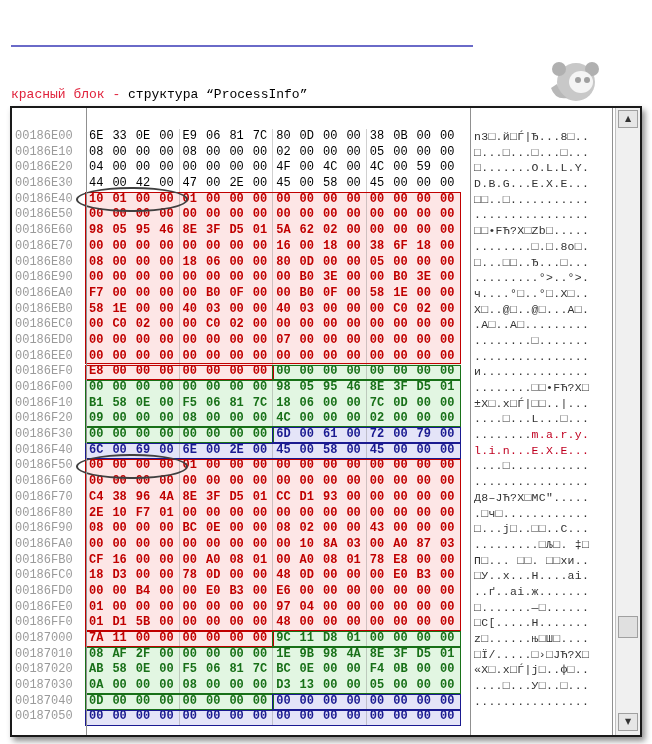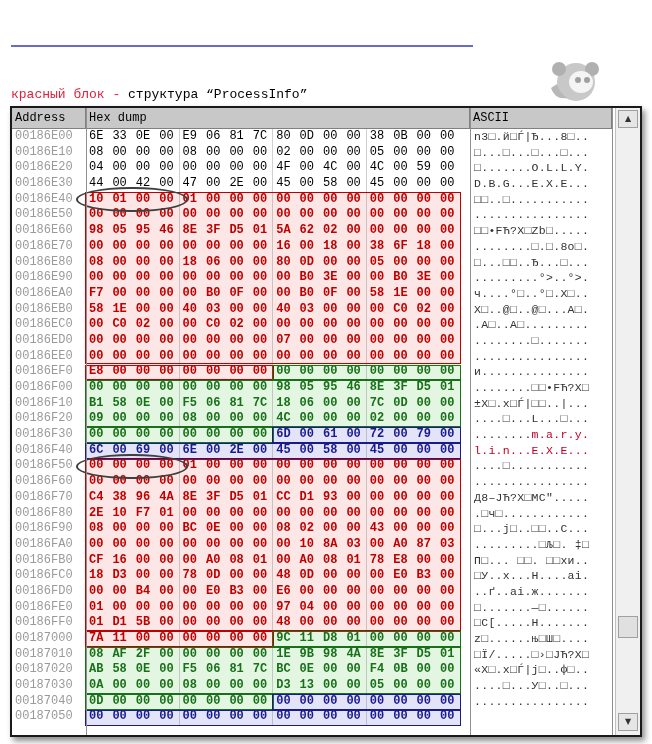--- a/index.html
+++ b/index.html
@@ -48,25 +48,20 @@
   <circle cx="31" cy="24" r="19" fill="#c8c8c8"></circle>
   <circle cx="14" cy="11" r="7" fill="#b0b0b0"></circle>
   <circle cx="47" cy="11" r="7" fill="#b0b0b0"></circle>
   <ellipse cx="36" cy="24" rx="12" ry="11" fill="#f4f4f4"></ellipse>
   <circle cx="33" cy="22" r="3" fill="#a0a0a0"></circle>
   <circle cx="42" cy="22" r="3" fill="#a0a0a0"></circle>
   <path d="M6 30 Q10 42 22 40 Q14 34 12 26 Z" fill="#b8b8b8"></path>
 </svg>
 
 <div class="win">
-  <div class="hdr">
-    <div style="left:0;width:74px;">Address</div>
-    <div style="left:74px;width:384px;">Hex dump</div>
-    <div style="left:458px;width:142px;">ASCII</div>
-  </div>
   <div class="rows" id="rows">
       <div class="row"><span class="addr">00186E00</span><div class="hex"><span class="hexcell" style="left: 1px; color: rgb(0, 0, 0); font-weight: normal;">6E</span><span class="hexcell" style="left: 24.4px; color: rgb(0, 0, 0); font-weight: normal;">33</span><span class="hexcell" style="left: 47.8px; color: rgb(0, 0, 0); font-weight: normal;">0E</span><span class="hexcell" style="left: 71.2px; color: rgb(0, 0, 0); font-weight: normal;">00</span><span class="hexcell" style="left: 94.6px; color: rgb(0, 0, 0); font-weight: normal;">E9</span><span class="hexcell" style="left: 118px; color: rgb(0, 0, 0); font-weight: normal;">06</span><span class="hexcell" style="left: 141.4px; color: rgb(0, 0, 0); font-weight: normal;">81</span><span class="hexcell" style="left: 164.8px; color: rgb(0, 0, 0); font-weight: normal;">7C</span><span class="hexcell" style="left: 188.2px; color: rgb(0, 0, 0); font-weight: normal;">80</span><span class="hexcell" style="left: 211.6px; color: rgb(0, 0, 0); font-weight: normal;">0D</span><span class="hexcell" style="left: 235px; color: rgb(0, 0, 0); font-weight: normal;">00</span><span class="hexcell" style="left: 258.4px; color: rgb(0, 0, 0); font-weight: normal;">00</span><span class="hexcell" style="left: 281.8px; color: rgb(0, 0, 0); font-weight: normal;">38</span><span class="hexcell" style="left: 305.2px; color: rgb(0, 0, 0); font-weight: normal;">0B</span><span class="hexcell" style="left: 328.6px; color: rgb(0, 0, 0); font-weight: normal;">00</span><span class="hexcell" style="left: 352px; color: rgb(0, 0, 0); font-weight: normal;">00</span><div style="position: absolute; top: 0px; height: 15.7px; left: 90.6px; width: 1px; background: rgba(120, 120, 120, 0.35);"></div><div style="position: absolute; top: 0px; height: 15.7px; left: 184.2px; width: 1px; background: rgba(120, 120, 120, 0.35);"></div><div style="position: absolute; top: 0px; height: 15.7px; left: 277.8px; width: 1px; background: rgba(120, 120, 120, 0.35);"></div></div><span class="ascii">n3□.й□Ѓ|Ђ...8□..</span></div>
       <div class="row"><span class="addr">00186E10</span><div class="hex"><span class="hexcell" style="left: 1px; color: rgb(0, 0, 0); font-weight: normal;">08</span><span class="hexcell" style="left: 24.4px; color: rgb(0, 0, 0); font-weight: normal;">00</span><span class="hexcell" style="left: 47.8px; color: rgb(0, 0, 0); font-weight: normal;">00</span><span class="hexcell" style="left: 71.2px; color: rgb(0, 0, 0); font-weight: normal;">00</span><span class="hexcell" style="left: 94.6px; color: rgb(0, 0, 0); font-weight: normal;">08</span><span class="hexcell" style="left: 118px; color: rgb(0, 0, 0); font-weight: normal;">00</span><span class="hexcell" style="left: 141.4px; color: rgb(0, 0, 0); font-weight: normal;">00</span><span class="hexcell" style="left: 164.8px; color: rgb(0, 0, 0); font-weight: normal;">00</span><span class="hexcell" style="left: 188.2px; color: rgb(0, 0, 0); font-weight: normal;">02</span><span class="hexcell" style="left: 211.6px; color: rgb(0, 0, 0); font-weight: normal;">00</span><span class="hexcell" style="left: 235px; color: rgb(0, 0, 0); font-weight: normal;">00</span><span class="hexcell" style="left: 258.4px; color: rgb(0, 0, 0); font-weight: normal;">00</span><span class="hexcell" style="left: 281.8px; color: rgb(0, 0, 0); font-weight: normal;">05</span><span class="hexcell" style="left: 305.2px; color: rgb(0, 0, 0); font-weight: normal;">00</span><span class="hexcell" style="left: 328.6px; color: rgb(0, 0, 0); font-weight: normal;">00</span><span class="hexcell" style="left: 352px; color: rgb(0, 0, 0); font-weight: normal;">00</span><div style="position: absolute; top: 0px; height: 15.7px; left: 90.6px; width: 1px; background: rgba(120, 120, 120, 0.35);"></div><div style="position: absolute; top: 0px; height: 15.7px; left: 184.2px; width: 1px; background: rgba(120, 120, 120, 0.35);"></div><div style="position: absolute; top: 0px; height: 15.7px; left: 277.8px; width: 1px; background: rgba(120, 120, 120, 0.35);"></div></div><span class="ascii">□...□...□...□...</span></div>
       <div class="row"><span class="addr">00186E20</span><div class="hex"><span class="hexcell" style="left: 1px; color: rgb(0, 0, 0); font-weight: normal;">04</span><span class="hexcell" style="left: 24.4px; color: rgb(0, 0, 0); font-weight: normal;">00</span><span class="hexcell" style="left: 47.8px; color: rgb(0, 0, 0); font-weight: normal;">00</span><span class="hexcell" style="left: 71.2px; color: rgb(0, 0, 0); font-weight: normal;">00</span><span class="hexcell" style="left: 94.6px; color: rgb(0, 0, 0); font-weight: normal;">00</span><span class="hexcell" style="left: 118px; color: rgb(0, 0, 0); font-weight: normal;">00</span><span class="hexcell" style="left: 141.4px; color: rgb(0, 0, 0); font-weight: normal;">00</span><span class="hexcell" style="left: 164.8px; color: rgb(0, 0, 0); font-weight: normal;">00</span><span class="hexcell" style="left: 188.2px; color: rgb(0, 0, 0); font-weight: normal;">4F</span><span class="hexcell" style="left: 211.6px; color: rgb(0, 0, 0); font-weight: normal;">00</span><span class="hexcell" style="left: 235px; color: rgb(0, 0, 0); font-weight: normal;">4C</span><span class="hexcell" style="left: 258.4px; color: rgb(0, 0, 0); font-weight: normal;">00</span><span class="hexcell" style="left: 281.8px; color: rgb(0, 0, 0); font-weight: normal;">4C</span><span class="hexcell" style="left: 305.2px; color: rgb(0, 0, 0); font-weight: normal;">00</span><span class="hexcell" style="left: 328.6px; color: rgb(0, 0, 0); font-weight: normal;">59</span><span class="hexcell" style="left: 352px; color: rgb(0, 0, 0); font-weight: normal;">00</span><div style="position: absolute; top: 0px; height: 15.7px; left: 90.6px; width: 1px; background: rgba(120, 120, 120, 0.35);"></div><div style="position: absolute; top: 0px; height: 15.7px; left: 184.2px; width: 1px; background: rgba(120, 120, 120, 0.35);"></div><div style="position: absolute; top: 0px; height: 15.7px; left: 277.8px; width: 1px; background: rgba(120, 120, 120, 0.35);"></div></div><span class="ascii">□.......O.L.L.Y.</span></div>
       <div class="row"><span class="addr">00186E30</span><div class="hex"><span class="hexcell" style="left: 1px; color: rgb(0, 0, 0); font-weight: normal;">44</span><span class="hexcell" style="left: 24.4px; color: rgb(0, 0, 0); font-weight: normal;">00</span><span class="hexcell" style="left: 47.8px; color: rgb(0, 0, 0); font-weight: normal;">42</span><span class="hexcell" style="left: 71.2px; color: rgb(0, 0, 0); font-weight: normal;">00</span><span class="hexcell" style="left: 94.6px; color: rgb(0, 0, 0); font-weight: normal;">47</span><span class="hexcell" style="left: 118px; color: rgb(0, 0, 0); font-weight: normal;">00</span><span class="hexcell" style="left: 141.4px; color: rgb(0, 0, 0); font-weight: normal;">2E</span><span class="hexcell" style="left: 164.8px; color: rgb(0, 0, 0); font-weight: normal;">00</span><span class="hexcell" style="left: 188.2px; color: rgb(0, 0, 0); font-weight: normal;">45</span><span class="hexcell" style="left: 211.6px; color: rgb(0, 0, 0); font-weight: normal;">00</span><span class="hexcell" style="left: 235px; color: rgb(0, 0, 0); font-weight: normal;">58</span><span class="hexcell" style="left: 258.4px; color: rgb(0, 0, 0); font-weight: normal;">00</span><span class="hexcell" style="left: 281.8px; color: rgb(0, 0, 0); font-weight: normal;">45</span><span class="hexcell" style="left: 305.2px; color: rgb(0, 0, 0); font-weight: normal;">00</span><span class="hexcell" style="left: 328.6px; color: rgb(0, 0, 0); font-weight: normal;">00</span><span class="hexcell" style="left: 352px; color: rgb(0, 0, 0); font-weight: normal;">00</span><div style="position: absolute; top: 0px; height: 15.7px; left: 90.6px; width: 1px; background: rgba(120, 120, 120, 0.35);"></div><div style="position: absolute; top: 0px; height: 15.7px; left: 184.2px; width: 1px; background: rgba(120, 120, 120, 0.35);"></div><div style="position: absolute; top: 0px; height: 15.7px; left: 277.8px; width: 1px; background: rgba(120, 120, 120, 0.35);"></div></div><span class="ascii">D.B.G...E.X.E...</span></div>
       <div class="row"><span class="addr">00186E40</span><div class="hex"><div style="position: absolute; top: 0px; height: 15.7px; left: -2px; width: 23.9px; background: rgb(253, 230, 230);"></div><span class="hexcell" style="left: 1px; color: rgb(192, 0, 0);">10</span><div style="position: absolute; top: 0px; height: 15.7px; left: 21.4px; width: 23.9px; background: rgb(253, 230, 230);"></div><span class="hexcell" style="left: 24.4px; color: rgb(192, 0, 0);">01</span><div style="position: absolute; top: 0px; height: 15.7px; left: 44.8px; width: 23.9px; background: rgb(253, 230, 230);"></div><span class="hexcell" style="left: 47.8px; color: rgb(192, 0, 0);">00</span><div style="position: absolute; top: 0px; height: 15.7px; left: 68.2px; width: 23.9px; background: rgb(253, 230, 230);"></div><span class="hexcell" style="left: 71.2px; color: rgb(192, 0, 0);">00</span><div style="position: absolute; top: 0px; height: 15.7px; left: 91.6px; width: 23.9px; background: rgb(253, 230, 230);"></div><span class="hexcell" style="left: 94.6px; color: rgb(192, 0, 0);">01</span><div style="position: absolute; top: 0px; height: 15.7px; left: 115px; width: 23.9px; background: rgb(253, 230, 230);"></div><span class="hexcell" style="left: 118px; color: rgb(192, 0, 0);">00</span><div style="position: absolute; top: 0px; height: 15.7px; left: 138.4px; width: 23.9px; background: rgb(253, 230, 230);"></div><span class="hexcell" style="left: 141.4px; color: rgb(192, 0, 0);">00</span><div style="position: absolute; top: 0px; height: 15.7px; left: 161.8px; width: 23.9px; background: rgb(253, 230, 230);"></div><span class="hexcell" style="left: 164.8px; color: rgb(192, 0, 0);">00</span><div style="position: absolute; top: 0px; height: 15.7px; left: 185.2px; width: 23.9px; background: rgb(253, 230, 230);"></div><span class="hexcell" style="left: 188.2px; color: rgb(192, 0, 0);">00</span><div style="position: absolute; top: 0px; height: 15.7px; left: 208.6px; width: 23.9px; background: rgb(253, 230, 230);"></div><span class="hexcell" style="left: 211.6px; color: rgb(192, 0, 0);">00</span><div style="position: absolute; top: 0px; height: 15.7px; left: 232px; width: 23.9px; background: rgb(253, 230, 230);"></div><span class="hexcell" style="left: 235px; color: rgb(192, 0, 0);">00</span><div style="position: absolute; top: 0px; height: 15.7px; left: 255.4px; width: 23.9px; background: rgb(253, 230, 230);"></div><span class="hexcell" style="left: 258.4px; color: rgb(192, 0, 0);">00</span><div style="position: absolute; top: 0px; height: 15.7px; left: 278.8px; width: 23.9px; background: rgb(253, 230, 230);"></div><span class="hexcell" style="left: 281.8px; color: rgb(192, 0, 0);">00</span><div style="position: absolute; top: 0px; height: 15.7px; left: 302.2px; width: 23.9px; background: rgb(253, 230, 230);"></div><span class="hexcell" style="left: 305.2px; color: rgb(192, 0, 0);">00</span><div style="position: absolute; top: 0px; height: 15.7px; left: 325.6px; width: 23.9px; background: rgb(253, 230, 230);"></div><span class="hexcell" style="left: 328.6px; color: rgb(192, 0, 0);">00</span><div style="position: absolute; top: 0px; height: 15.7px; left: 349px; width: 23.9px; background: rgb(253, 230, 230);"></div><span class="hexcell" style="left: 352px; color: rgb(192, 0, 0);">00</span><div style="position: absolute; top: 0px; height: 15.7px; left: 90.6px; width: 1px; background: rgba(120, 120, 120, 0.35);"></div><div style="position: absolute; top: 0px; height: 15.7px; left: 184.2px; width: 1px; background: rgba(120, 120, 120, 0.35);"></div><div style="position: absolute; top: 0px; height: 15.7px; left: 277.8px; width: 1px; background: rgba(120, 120, 120, 0.35);"></div></div><span class="ascii">□□..□...........</span></div>
       <div class="row"><span class="addr">00186E50</span><div class="hex"><div style="position: absolute; top: 0px; height: 15.7px; left: -2px; width: 23.9px; background: rgb(253, 230, 230);"></div><span class="hexcell" style="left: 1px; color: rgb(192, 0, 0);">00</span><div style="position: absolute; top: 0px; height: 15.7px; left: 21.4px; width: 23.9px; background: rgb(253, 230, 230);"></div><span class="hexcell" style="left: 24.4px; color: rgb(192, 0, 0);">00</span><div style="position: absolute; top: 0px; height: 15.7px; left: 44.8px; width: 23.9px; background: rgb(253, 230, 230);"></div><span class="hexcell" style="left: 47.8px; color: rgb(192, 0, 0);">00</span><div style="position: absolute; top: 0px; height: 15.7px; left: 68.2px; width: 23.9px; background: rgb(253, 230, 230);"></div><span class="hexcell" style="left: 71.2px; color: rgb(192, 0, 0);">00</span><div style="position: absolute; top: 0px; height: 15.7px; left: 91.6px; width: 23.9px; background: rgb(253, 230, 230);"></div><span class="hexcell" style="left: 94.6px; color: rgb(192, 0, 0);">00</span><div style="position: absolute; top: 0px; height: 15.7px; left: 115px; width: 23.9px; background: rgb(253, 230, 230);"></div><span class="hexcell" style="left: 118px; color: rgb(192, 0, 0);">00</span><div style="position: absolute; top: 0px; height: 15.7px; left: 138.4px; width: 23.9px; background: rgb(253, 230, 230);"></div><span class="hexcell" style="left: 141.4px; color: rgb(192, 0, 0);">00</span><div style="position: absolute; top: 0px; height: 15.7px; left: 161.8px; width: 23.9px; background: rgb(253, 230, 230);"></div><span class="hexcell" style="left: 164.8px; color: rgb(192, 0, 0);">00</span><div style="position: absolute; top: 0px; height: 15.7px; left: 185.2px; width: 23.9px; background: rgb(253, 230, 230);"></div><span class="hexcell" style="left: 188.2px; color: rgb(192, 0, 0);">00</span><div style="position: absolute; top: 0px; height: 15.7px; left: 208.6px; width: 23.9px; background: rgb(253, 230, 230);"></div><span class="hexcell" style="left: 211.6px; color: rgb(192, 0, 0);">00</span><div style="position: absolute; top: 0px; height: 15.7px; left: 232px; width: 23.9px; background: rgb(253, 230, 230);"></div><span class="hexcell" style="left: 235px; color: rgb(192, 0, 0);">00</span><div style="position: absolute; top: 0px; height: 15.7px; left: 255.4px; width: 23.9px; background: rgb(253, 230, 230);"></div><span class="hexcell" style="left: 258.4px; color: rgb(192, 0, 0);">00</span><div style="position: absolute; top: 0px; height: 15.7px; left: 278.8px; width: 23.9px; background: rgb(253, 230, 230);"></div><span class="hexcell" style="left: 281.8px; color: rgb(192, 0, 0);">00</span><div style="position: absolute; top: 0px; height: 15.7px; left: 302.2px; width: 23.9px; background: rgb(253, 230, 230);"></div><span class="hexcell" style="left: 305.2px; color: rgb(192, 0, 0);">00</span><div style="position: absolute; top: 0px; height: 15.7px; left: 325.6px; width: 23.9px; background: rgb(253, 230, 230);"></div><span class="hexcell" style="left: 328.6px; color: rgb(192, 0, 0);">00</span><div style="position: absolute; top: 0px; height: 15.7px; left: 349px; width: 23.9px; background: rgb(253, 230, 230);"></div><span class="hexcell" style="left: 352px; color: rgb(192, 0, 0);">00</span><div style="position: absolute; top: 0px; height: 15.7px; left: 90.6px; width: 1px; background: rgba(120, 120, 120, 0.35);"></div><div style="position: absolute; top: 0px; height: 15.7px; left: 184.2px; width: 1px; background: rgba(120, 120, 120, 0.35);"></div><div style="position: absolute; top: 0px; height: 15.7px; left: 277.8px; width: 1px; background: rgba(120, 120, 120, 0.35);"></div></div><span class="ascii">................</span></div>
       <div class="row"><span class="addr">00186E60</span><div class="hex"><div style="position: absolute; top: 0px; height: 15.7px; left: -2px; width: 23.9px; background: rgb(253, 230, 230);"></div><span class="hexcell" style="left: 1px; color: rgb(192, 0, 0);">98</span><div style="position: absolute; top: 0px; height: 15.7px; left: 21.4px; width: 23.9px; background: rgb(253, 230, 230);"></div><span class="hexcell" style="left: 24.4px; color: rgb(192, 0, 0);">05</span><div style="position: absolute; top: 0px; height: 15.7px; left: 44.8px; width: 23.9px; background: rgb(253, 230, 230);"></div><span class="hexcell" style="left: 47.8px; color: rgb(192, 0, 0);">95</span><div style="position: absolute; top: 0px; height: 15.7px; left: 68.2px; width: 23.9px; background: rgb(253, 230, 230);"></div><span class="hexcell" style="left: 71.2px; color: rgb(192, 0, 0);">46</span><div style="position: absolute; top: 0px; height: 15.7px; left: 91.6px; width: 23.9px; background: rgb(253, 230, 230);"></div><span class="hexcell" style="left: 94.6px; color: rgb(192, 0, 0);">8E</span><div style="position: absolute; top: 0px; height: 15.7px; left: 115px; width: 23.9px; background: rgb(253, 230, 230);"></div><span class="hexcell" style="left: 118px; color: rgb(192, 0, 0);">3F</span><div style="position: absolute; top: 0px; height: 15.7px; left: 138.4px; width: 23.9px; background: rgb(253, 230, 230);"></div><span class="hexcell" style="left: 141.4px; color: rgb(192, 0, 0);">D5</span><div style="position: absolute; top: 0px; height: 15.7px; left: 161.8px; width: 23.9px; background: rgb(253, 230, 230);"></div><span class="hexcell" style="left: 164.8px; color: rgb(192, 0, 0);">01</span><div style="position: absolute; top: 0px; height: 15.7px; left: 185.2px; width: 23.9px; background: rgb(253, 230, 230);"></div><span class="hexcell" style="left: 188.2px; color: rgb(192, 0, 0);">5A</span><div style="position: absolute; top: 0px; height: 15.7px; left: 208.6px; width: 23.9px; background: rgb(253, 230, 230);"></div><span class="hexcell" style="left: 211.6px; color: rgb(192, 0, 0);">62</span><div style="position: absolute; top: 0px; height: 15.7px; left: 232px; width: 23.9px; background: rgb(253, 230, 230);"></div><span class="hexcell" style="left: 235px; color: rgb(192, 0, 0);">02</span><div style="position: absolute; top: 0px; height: 15.7px; left: 255.4px; width: 23.9px; background: rgb(253, 230, 230);"></div><span class="hexcell" style="left: 258.4px; color: rgb(192, 0, 0);">00</span><div style="position: absolute; top: 0px; height: 15.7px; left: 278.8px; width: 23.9px; background: rgb(253, 230, 230);"></div><span class="hexcell" style="left: 281.8px; color: rgb(192, 0, 0);">00</span><div style="position: absolute; top: 0px; height: 15.7px; left: 302.2px; width: 23.9px; background: rgb(253, 230, 230);"></div><span class="hexcell" style="left: 305.2px; color: rgb(192, 0, 0);">00</span><div style="position: absolute; top: 0px; height: 15.7px; left: 325.6px; width: 23.9px; background: rgb(253, 230, 230);"></div><span class="hexcell" style="left: 328.6px; color: rgb(192, 0, 0);">00</span><div style="position: absolute; top: 0px; height: 15.7px; left: 349px; width: 23.9px; background: rgb(253, 230, 230);"></div><span class="hexcell" style="left: 352px; color: rgb(192, 0, 0);">00</span><div style="position: absolute; top: 0px; height: 15.7px; left: 90.6px; width: 1px; background: rgba(120, 120, 120, 0.35);"></div><div style="position: absolute; top: 0px; height: 15.7px; left: 184.2px; width: 1px; background: rgba(120, 120, 120, 0.35);"></div><div style="position: absolute; top: 0px; height: 15.7px; left: 277.8px; width: 1px; background: rgba(120, 120, 120, 0.35);"></div></div><span class="ascii">□□•FЋ?X□Zb□.....</span></div>
       <div class="row"><span class="addr">00186E70</span><div class="hex"><div style="position: absolute; top: 0px; height: 15.7px; left: -2px; width: 23.9px; background: rgb(253, 230, 230);"></div><span class="hexcell" style="left: 1px; color: rgb(192, 0, 0);">00</span><div style="position: absolute; top: 0px; height: 15.7px; left: 21.4px; width: 23.9px; background: rgb(253, 230, 230);"></div><span class="hexcell" style="left: 24.4px; color: rgb(192, 0, 0);">00</span><div style="position: absolute; top: 0px; height: 15.7px; left: 44.8px; width: 23.9px; background: rgb(253, 230, 230);"></div><span class="hexcell" style="left: 47.8px; color: rgb(192, 0, 0);">00</span><div style="position: absolute; top: 0px; height: 15.7px; left: 68.2px; width: 23.9px; background: rgb(253, 230, 230);"></div><span class="hexcell" style="left: 71.2px; color: rgb(192, 0, 0);">00</span><div style="position: absolute; top: 0px; height: 15.7px; left: 91.6px; width: 23.9px; background: rgb(253, 230, 230);"></div><span class="hexcell" style="left: 94.6px; color: rgb(192, 0, 0);">00</span><div style="position: absolute; top: 0px; height: 15.7px; left: 115px; width: 23.9px; background: rgb(253, 230, 230);"></div><span class="hexcell" style="left: 118px; color: rgb(192, 0, 0);">00</span><div style="position: absolute; top: 0px; height: 15.7px; left: 138.4px; width: 23.9px; background: rgb(253, 230, 230);"></div><span class="hexcell" style="left: 141.4px; color: rgb(192, 0, 0);">00</span><div style="position: absolute; top: 0px; height: 15.7px; left: 161.8px; width: 23.9px; background: rgb(253, 230, 230);"></div><span class="hexcell" style="left: 164.8px; color: rgb(192, 0, 0);">00</span><div style="position: absolute; top: 0px; height: 15.7px; left: 185.2px; width: 23.9px; background: rgb(253, 230, 230);"></div><span class="hexcell" style="left: 188.2px; color: rgb(192, 0, 0);">16</span><div style="position: absolute; top: 0px; height: 15.7px; left: 208.6px; width: 23.9px; background: rgb(253, 230, 230);"></div><span class="hexcell" style="left: 211.6px; color: rgb(192, 0, 0);">00</span><div style="position: absolute; top: 0px; height: 15.7px; left: 232px; width: 23.9px; background: rgb(253, 230, 230);"></div><span class="hexcell" style="left: 235px; color: rgb(192, 0, 0);">18</span><div style="position: absolute; top: 0px; height: 15.7px; left: 255.4px; width: 23.9px; background: rgb(253, 230, 230);"></div><span class="hexcell" style="left: 258.4px; color: rgb(192, 0, 0);">00</span><div style="position: absolute; top: 0px; height: 15.7px; left: 278.8px; width: 23.9px; background: rgb(253, 230, 230);"></div><span class="hexcell" style="left: 281.8px; color: rgb(192, 0, 0);">38</span><div style="position: absolute; top: 0px; height: 15.7px; left: 302.2px; width: 23.9px; background: rgb(253, 230, 230);"></div><span class="hexcell" style="left: 305.2px; color: rgb(192, 0, 0);">6F</span><div style="position: absolute; top: 0px; height: 15.7px; left: 325.6px; width: 23.9px; background: rgb(253, 230, 230);"></div><span class="hexcell" style="left: 328.6px; color: rgb(192, 0, 0);">18</span><div style="position: absolute; top: 0px; height: 15.7px; left: 349px; width: 23.9px; background: rgb(253, 230, 230);"></div><span class="hexcell" style="left: 352px; color: rgb(192, 0, 0);">00</span><div style="position: absolute; top: 0px; height: 15.7px; left: 90.6px; width: 1px; background: rgba(120, 120, 120, 0.35);"></div><div style="position: absolute; top: 0px; height: 15.7px; left: 184.2px; width: 1px; background: rgba(120, 120, 120, 0.35);"></div><div style="position: absolute; top: 0px; height: 15.7px; left: 277.8px; width: 1px; background: rgba(120, 120, 120, 0.35);"></div></div><span class="ascii">........□.□.8o□.</span></div>
       <div class="row"><span class="addr">00186E80</span><div class="hex"><div style="position: absolute; top: 0px; height: 15.7px; left: -2px; width: 23.9px; background: rgb(253, 230, 230);"></div><span class="hexcell" style="left: 1px; color: rgb(192, 0, 0);">08</span><div style="position: absolute; top: 0px; height: 15.7px; left: 21.4px; width: 23.9px; background: rgb(253, 230, 230);"></div><span class="hexcell" style="left: 24.4px; color: rgb(192, 0, 0);">00</span><div style="position: absolute; top: 0px; height: 15.7px; left: 44.8px; width: 23.9px; background: rgb(253, 230, 230);"></div><span class="hexcell" style="left: 47.8px; color: rgb(192, 0, 0);">00</span><div style="position: absolute; top: 0px; height: 15.7px; left: 68.2px; width: 23.9px; background: rgb(253, 230, 230);"></div><span class="hexcell" style="left: 71.2px; color: rgb(192, 0, 0);">00</span><div style="position: absolute; top: 0px; height: 15.7px; left: 91.6px; width: 23.9px; background: rgb(253, 230, 230);"></div><span class="hexcell" style="left: 94.6px; color: rgb(192, 0, 0);">18</span><div style="position: absolute; top: 0px; height: 15.7px; left: 115px; width: 23.9px; background: rgb(253, 230, 230);"></div><span class="hexcell" style="left: 118px; color: rgb(192, 0, 0);">06</span><div style="position: absolute; top: 0px; height: 15.7px; left: 138.4px; width: 23.9px; background: rgb(253, 230, 230);"></div><span class="hexcell" style="left: 141.4px; color: rgb(192, 0, 0);">00</span><div style="position: absolute; top: 0px; height: 15.7px; left: 161.8px; width: 23.9px; background: rgb(253, 230, 230);"></div><span class="hexcell" style="left: 164.8px; color: rgb(192, 0, 0);">00</span><div style="position: absolute; top: 0px; height: 15.7px; left: 185.2px; width: 23.9px; background: rgb(253, 230, 230);"></div><span class="hexcell" style="left: 188.2px; color: rgb(192, 0, 0);">80</span><div style="position: absolute; top: 0px; height: 15.7px; left: 208.6px; width: 23.9px; background: rgb(253, 230, 230);"></div><span class="hexcell" style="left: 211.6px; color: rgb(192, 0, 0);">0D</span><div style="position: absolute; top: 0px; height: 15.7px; left: 232px; width: 23.9px; background: rgb(253, 230, 230);"></div><span class="hexcell" style="left: 235px; color: rgb(192, 0, 0);">00</span><div style="position: absolute; top: 0px; height: 15.7px; left: 255.4px; width: 23.9px; background: rgb(253, 230, 230);"></div><span class="hexcell" style="left: 258.4px; color: rgb(192, 0, 0);">00</span><div style="position: absolute; top: 0px; height: 15.7px; left: 278.8px; width: 23.9px; background: rgb(253, 230, 230);"></div><span class="hexcell" style="left: 281.8px; color: rgb(192, 0, 0);">05</span><div style="position: absolute; top: 0px; height: 15.7px; left: 302.2px; width: 23.9px; background: rgb(253, 230, 230);"></div><span class="hexcell" style="left: 305.2px; color: rgb(192, 0, 0);">00</span><div style="position: absolute; top: 0px; height: 15.7px; left: 325.6px; width: 23.9px; background: rgb(253, 230, 230);"></div><span class="hexcell" style="left: 328.6px; color: rgb(192, 0, 0);">00</span><div style="position: absolute; top: 0px; height: 15.7px; left: 349px; width: 23.9px; background: rgb(253, 230, 230);"></div><span class="hexcell" style="left: 352px; color: rgb(192, 0, 0);">00</span><div style="position: absolute; top: 0px; height: 15.7px; left: 90.6px; width: 1px; background: rgba(120, 120, 120, 0.35);"></div><div style="position: absolute; top: 0px; height: 15.7px; left: 184.2px; width: 1px; background: rgba(120, 120, 120, 0.35);"></div><div style="position: absolute; top: 0px; height: 15.7px; left: 277.8px; width: 1px; background: rgba(120, 120, 120, 0.35);"></div></div><span class="ascii">□...□□..Ђ...□...</span></div>

